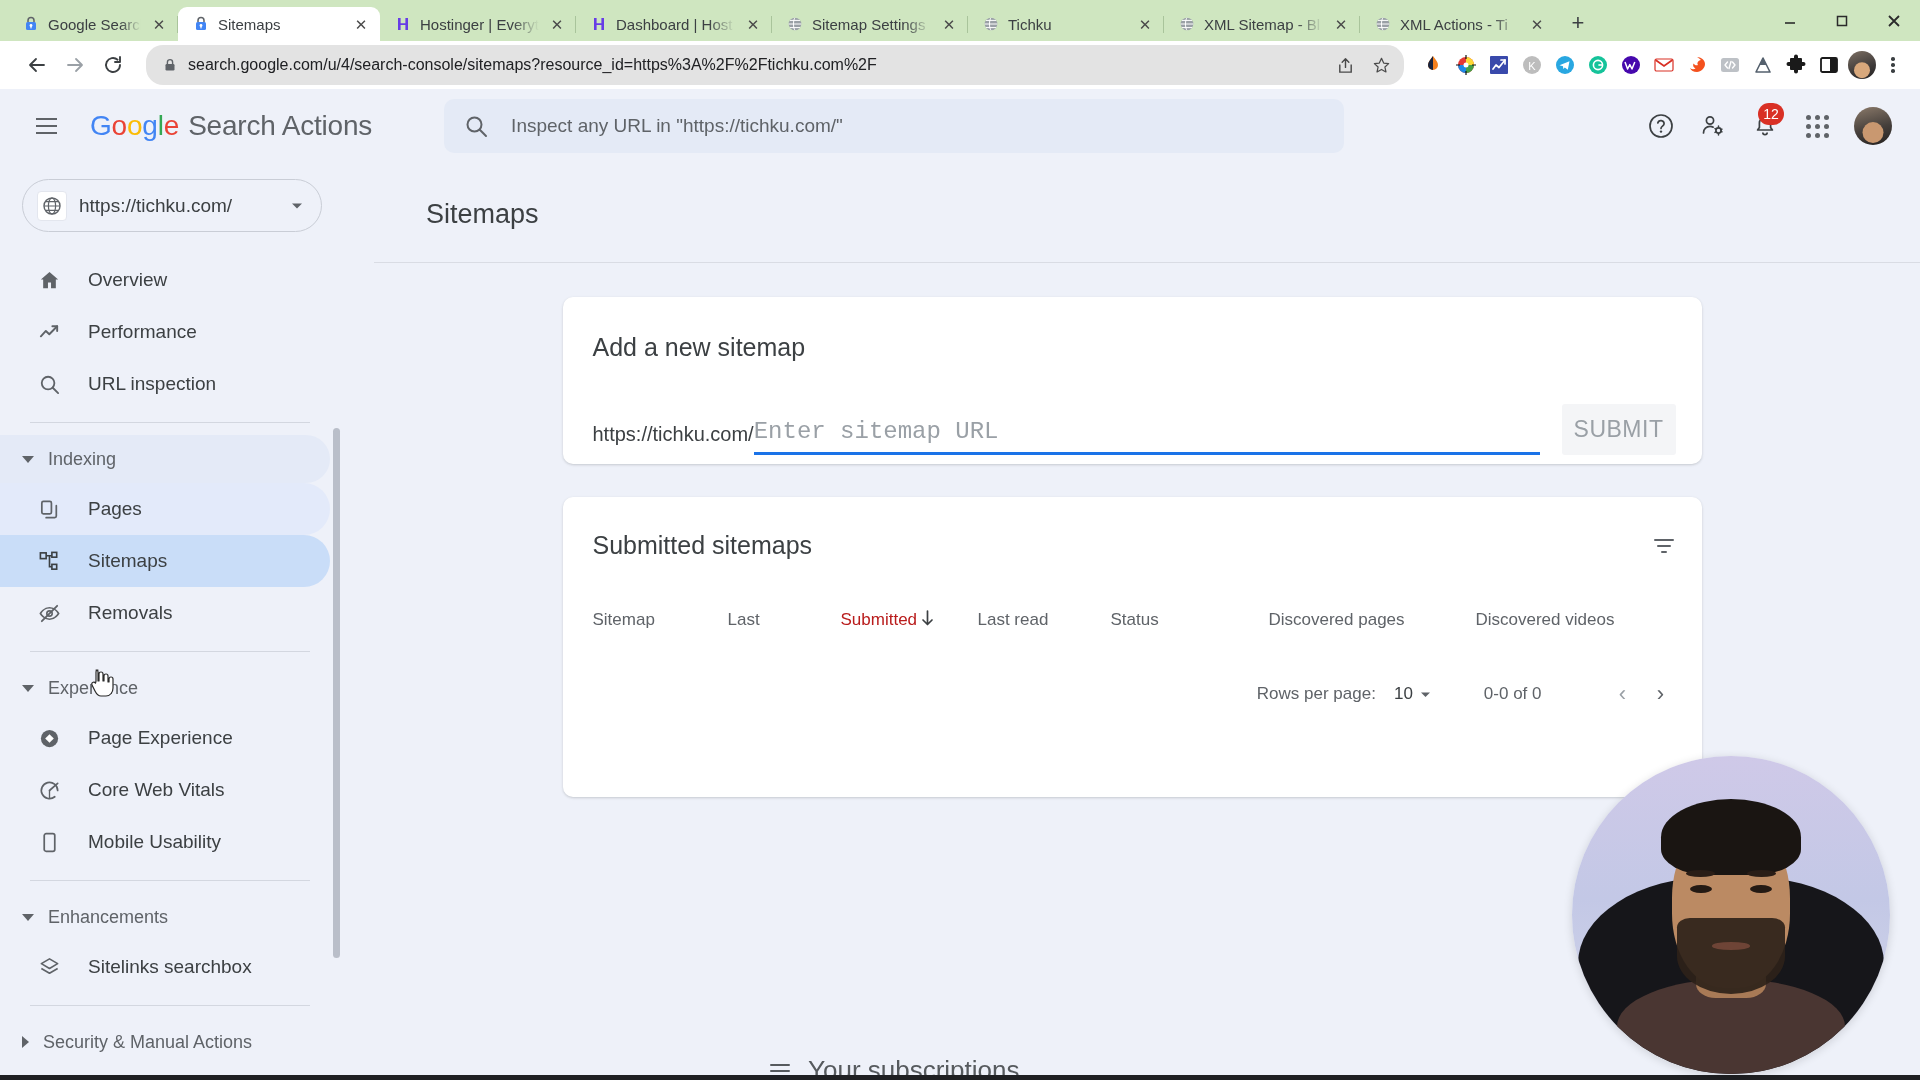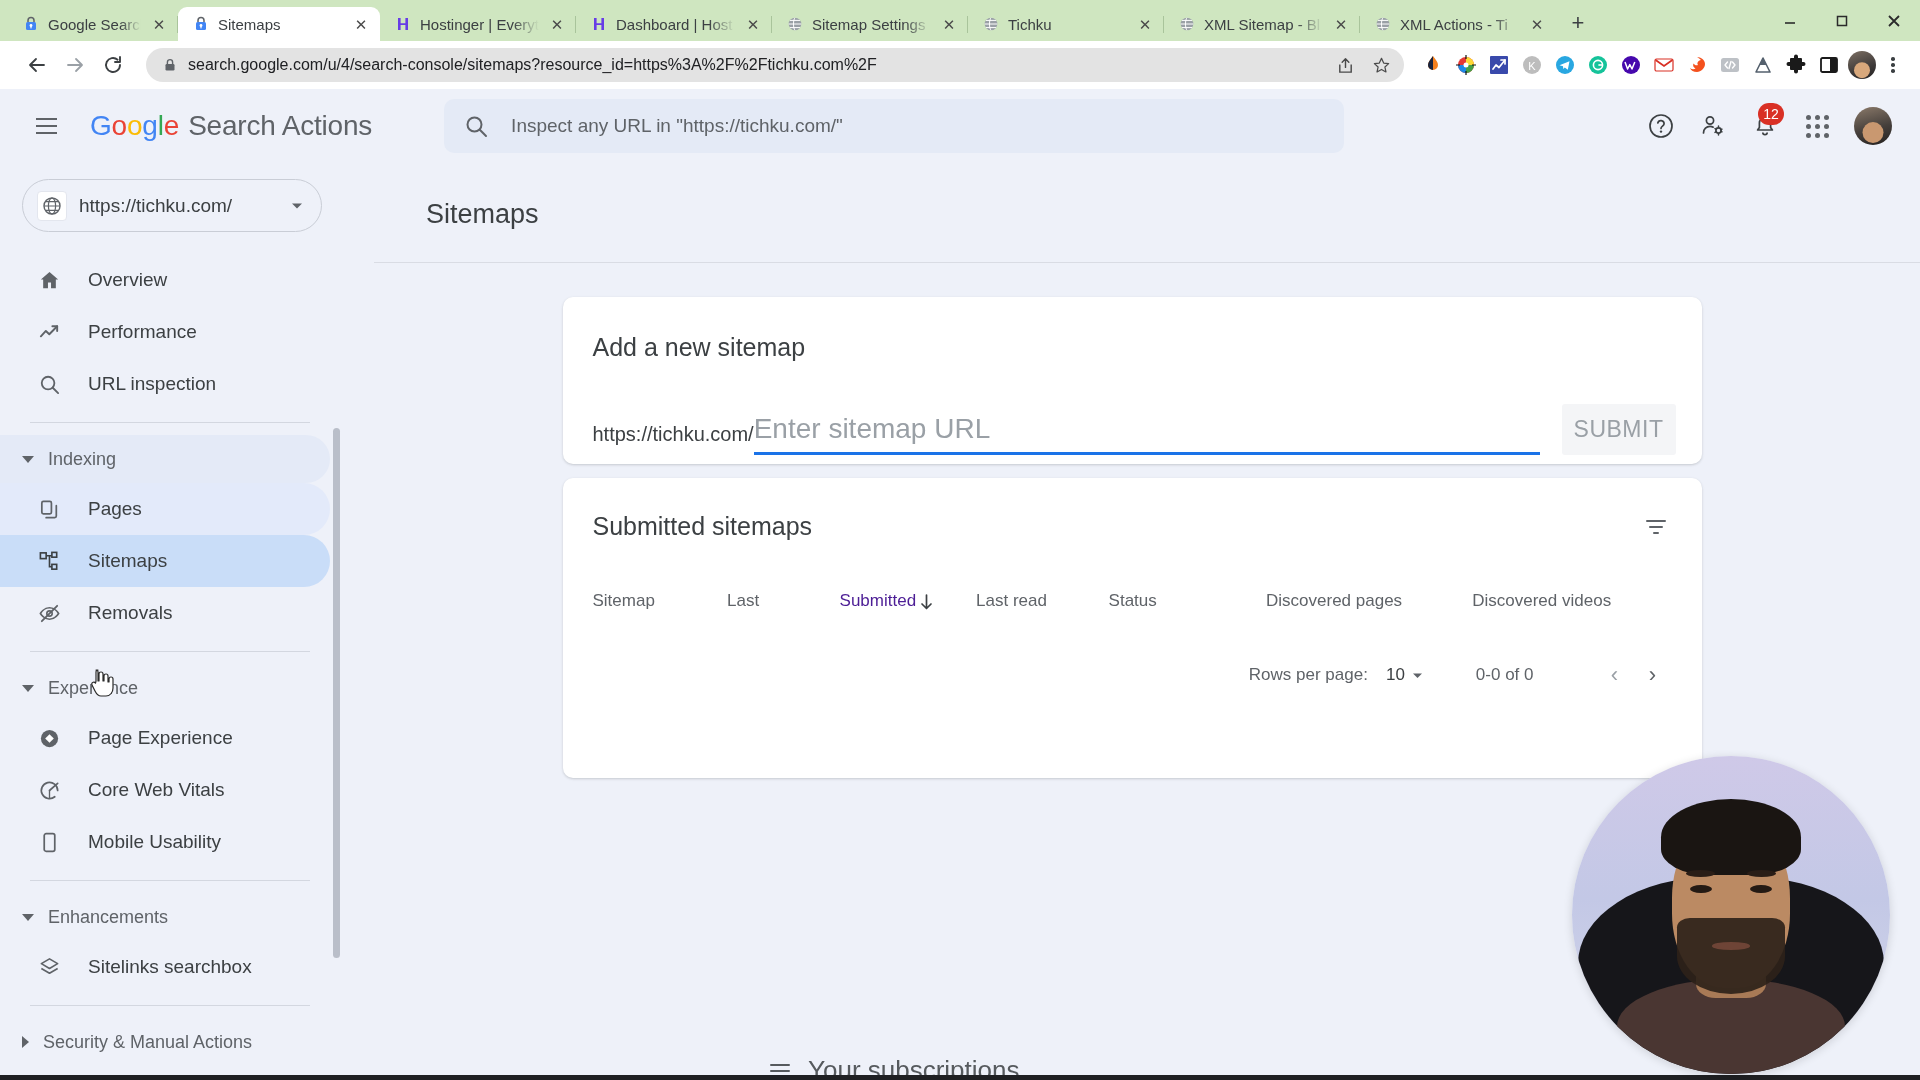--- a/index.html
+++ b/index.html
@@ -88,21 +88,21 @@
     gap: 4px;
   }
   .nav-btn {
     width: 34px; height: 34px;
     display: flex; align-items: center; justify-content: center;
     color: #5f6368; flex: 0 0 34px;
   }
   .nav-btn.back { margin-left: 8px; }
   .omnibox {
     flex: 1 1 auto;
-    height: 34px;
+    height: 40px;
     background: #e3e3e3;
     border-radius: 17px;
     display: flex;
     align-items: center;
     padding: 0 10px 0 16px;
     margin: 0 10px 0 12px;
     gap: 10px;
   }
   .omnibox-lock { width: 16px; height: 16px; flex: 0 0 16px; display:flex; align-items:center; justify-content:center;}
   .omnibox-url {
@@ -313,53 +313,53 @@
   .sm-inputwrap {
     flex: 1 1 auto;
     position: relative;
     border-bottom: 3px solid #1a73e8;
     padding-bottom: 7px;
     margin-right: 22px;
   }
   .sm-input {
     border: none; outline: none;
     width: 100%;
-    font-size: 28px;
+    font-size: 24px;
     color: #3c4043;
     background: transparent;
-    font-family: Liberation Sans, sans-serif;
+    font-family: Liberation Mono, monospace;
   }
   .sm-input::placeholder { color: #9aa0a6; }
   .sm-submit {
     width: 114px; height: 51px;
     background: #f4f5f7;
     border: none;
     color: #9aa0a6;
     font-size: 23px;
     letter-spacing: .5px;
     font-family: "Liberation Sans", sans-serif;
     border-radius: 3px;
     flex: 0 0 114px;
   }
 
-  .card-list { margin-top: 14px; height: 300px; padding: 34px 30px 0 30px; }
+  .card-list { margin-top: 33px; height: 300px; padding: 34px 22px 0 30px; }
   .list-head { display: flex; align-items: flex-start; justify-content: space-between; }
   .filter-ico { width: 32px; height: 32px; display:flex; align-items:center; justify-content:center; color:#5f6368;}
 
   .tbl-head {
     display: flex;
     align-items: center;
     margin-top: 47px;
     font-size: 17px;
     color: #5f6368;
   }
   .th { white-space: nowrap; }
   .th.c-sitemap { width: 135px; }
   .th.c-type { width: 113px; }
-  .th.c-submitted { width: 137px; display: flex; align-items: flex-end; gap: 3px; color: #4c1d95;}
+  .th.c-submitted { width: 137px; display: flex; align-items: flex-start; gap: 3px; color: #b91c1c;}
   .th.c-lastread { width: 133px; }
   .th.c-status { width: 158px; }
   .th.c-pages { width: 207px; }
   .th.c-videos { width: 200px; }
 
   .tbl-footer {
     display: flex; align-items: center; justify-content: flex-end;
     gap: 0;
     margin-top: 45px;
     font-size: 17px; color: #5f6368;

